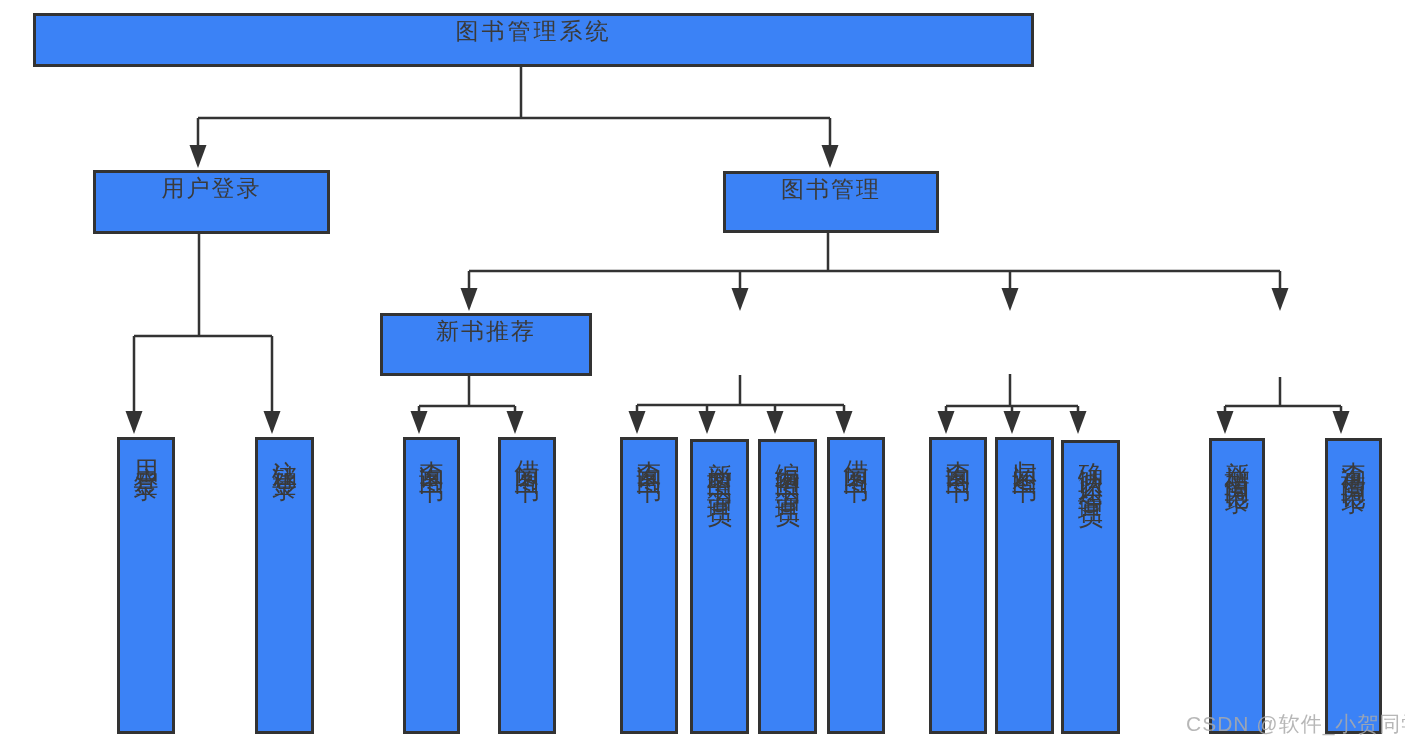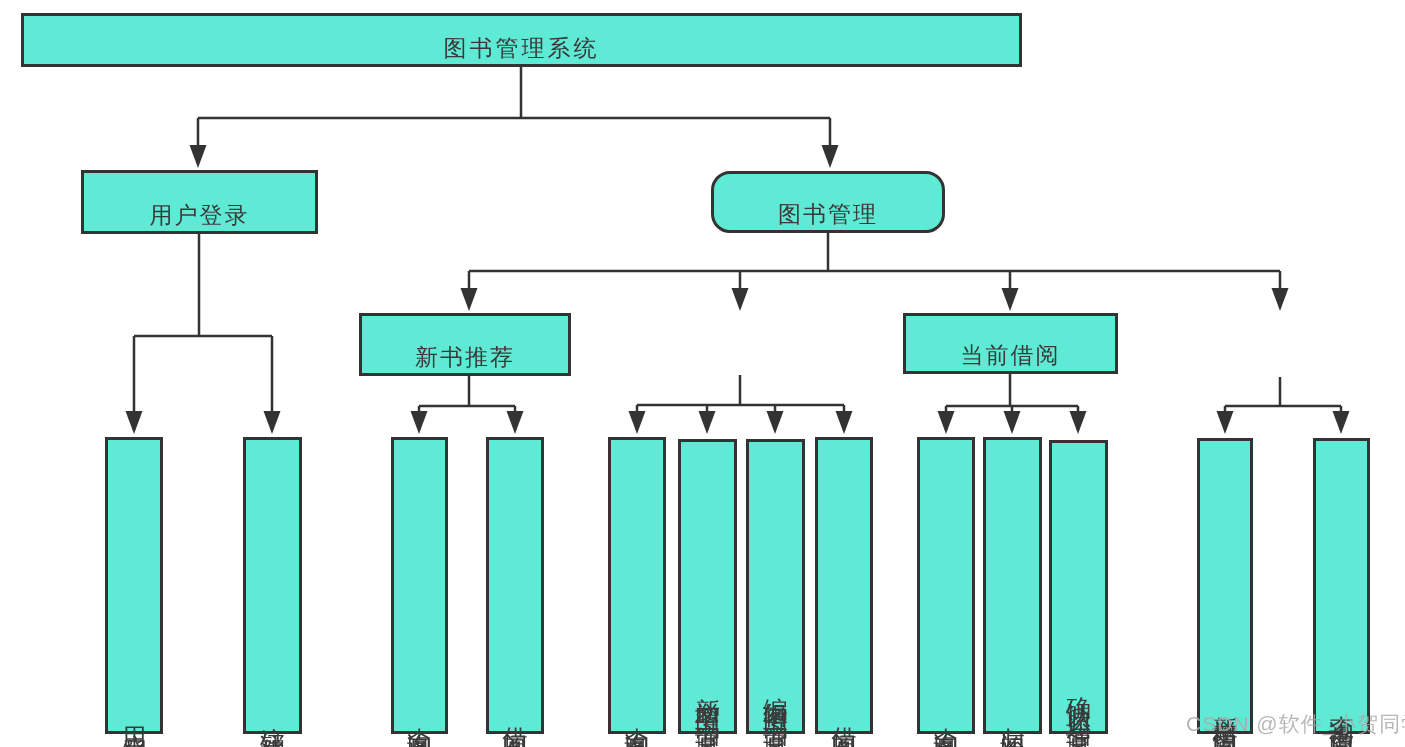--- a/index.html
+++ b/index.html
@@ -15,25 +15,26 @@
   #edges {
     position: absolute;
     left: 0; top: 0;
     width: 1405px; height: 747px;
     pointer-events: none;
   }
   .node {
     position: absolute;
     box-sizing: border-box;
     border: 3px solid #333333;
-    background: #5eead4;
+    background: #3b82f6;
     display: flex;
-    align-items: flex-end;
+    align-items: flex-start;
     justify-content: center;
     text-align: center;
+    margin-left: 12px;
   }
   .node-h {
     font-size: 23px;
     letter-spacing: 2px;
     white-space: nowrap;
   }
   .node-v {
     font-size: 25px;
   }
   .vtext {
@@ -122,29 +123,26 @@
     </g>
   </svg>
 
   <div class="node node-h" style="left:21px; top:13px; width:1001px; height:54px;">
     <span class="title-text">图书管理系统</span>
   </div>
 
   <div class="node node-h" style="left:81px; top:170px; width:237px; height:64px;">
     <span>用户登录</span>
   </div>
-  <div class="node node-h" style="left:711px; top:171px; width:234px; height:62px;border-radius:19px;">
+  <div class="node node-h" style="left:711px; top:171px; width:216px; height:62px;">
     <span>图书管理</span>
   </div>
 
-  <div class="node node-h" style="left:359px; top:313px; width:212px; height:63px;">
+  <div class="node node-h" style="left:368px; top:313px; width:212px; height:63px;">
     <span>新书推荐</span>
-  </div>
-  <div class="node node-h" style="left:903px; top:313px; width:215px; height:61px;">
-    <span>当前借阅</span>
   </div>
 
   <div class="node node-v" style="left:105px; top:437px; width:58px; height:297px;">
     <span class="vtext">用户登录</span>
   </div>
   <div class="node node-v" style="left:243px; top:437px; width:59px; height:297px;">
     <span class="vtext">注销登录</span>
   </div>
 
   <div class="node node-v" style="left:391px; top:437px; width:57px; height:297px;">

